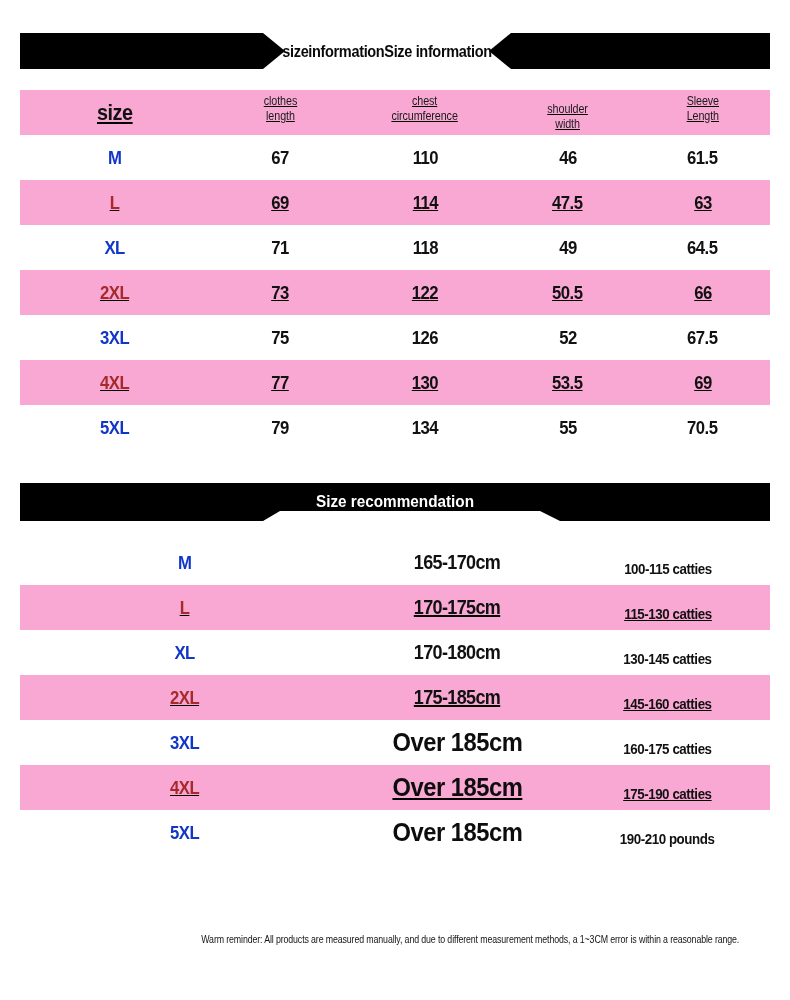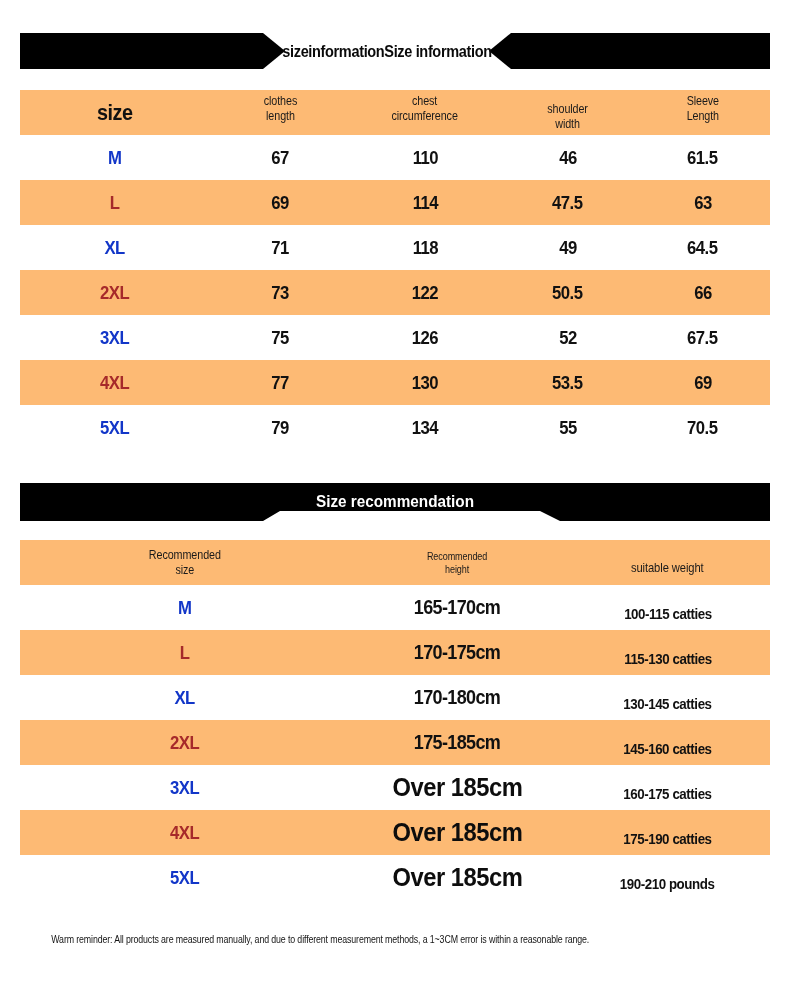--- a/index.html
+++ b/index.html
@@ -103,21 +103,21 @@
     border-collapse: collapse;
     table-layout: fixed;
   }
   .tbl td, .tbl th {
     padding: 0;
     margin: 0;
     border: none;
     text-align: center;
     vertical-align: middle;
   }
-  .row-shade { background: #fdba74; }
+  .row-shade { background: #f9a8d4; text-decoration: underline; }
   .row-plain { background: #ffffff; }
 
   
   #table1 { top: 90px; }
   #table1 .r { height: 45px; }
   #table1 .r-head { height: 45px; }
 
   .h-cell {
     font-size: 12.5px;
     font-weight: 400;
@@ -200,21 +200,21 @@
     height: 100%;
     white-space: nowrap;
   }
 
   
   .footer {
     position: absolute;
     left: 0;
     top: 933px;
     width: 790px;
-    text-align: left;
+    text-align: right;
     font-size: 10.5px;
     font-weight: 400;
     color: #141414;
     letter-spacing: -0.15px;
     white-space: nowrap;
   }
   .footer span { display: inline-block; transform: scaleX(0.84); }
 </style>
 </head>
 <body>
@@ -469,43 +469,20 @@
 <div class="banner2"></div>
 <div class="banner2-title">Size recommendation</div>
 
 <table class="tbl" id="table2">
   <colgroup>
     <col style="width:330px">
       <col style="width:215px">
       <col style="width:205px">
   </colgroup>
   <tbody>
-    <tr class="r-head row-shade">
-      <th>
-        <div class="cellbox">
-            <span class="h2-cell">
-          <span>Recommended</span><br>
-          <span>size</span>
-        </span>
-          </div>
-      </th>
-      <th>
-        <div class="cellbox">
-            <span class="h2-cell h2-small">
-          <span>Recommended</span><br>
-          <span>height</span>
-        </span>
-          </div>
-      </th>
-      <th>
-        <div class="cellbox">
-            <span class="h2-cell h2-wt">suitable weight</span>
-          </div>
-      </th>
-    </tr>
 
     <tr class="r row-plain">
       <td>
           <div class="cellbox">
             <span class="sz sz-blue">M</span>
           </div>
         </td>
       <td>
           <div class="cellbox">
             <span class="hgt">165-170cm</span>

